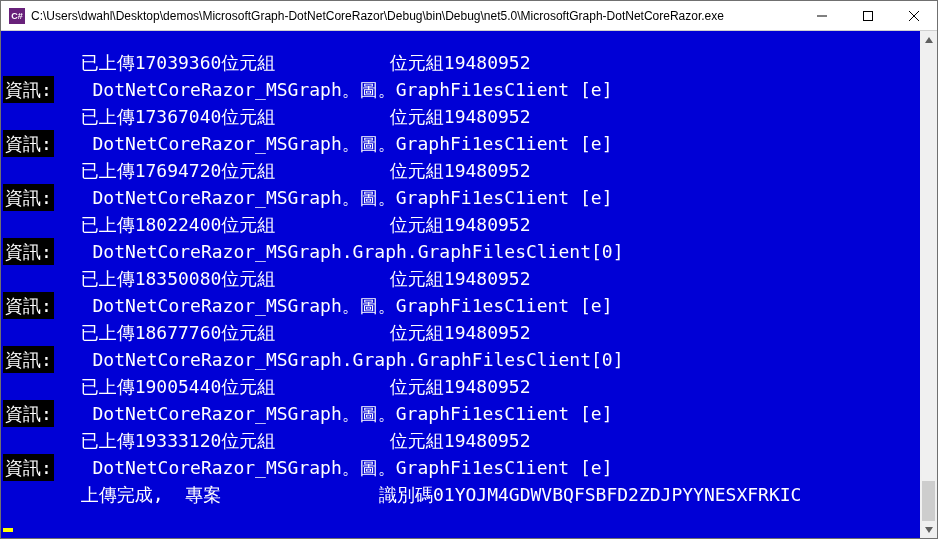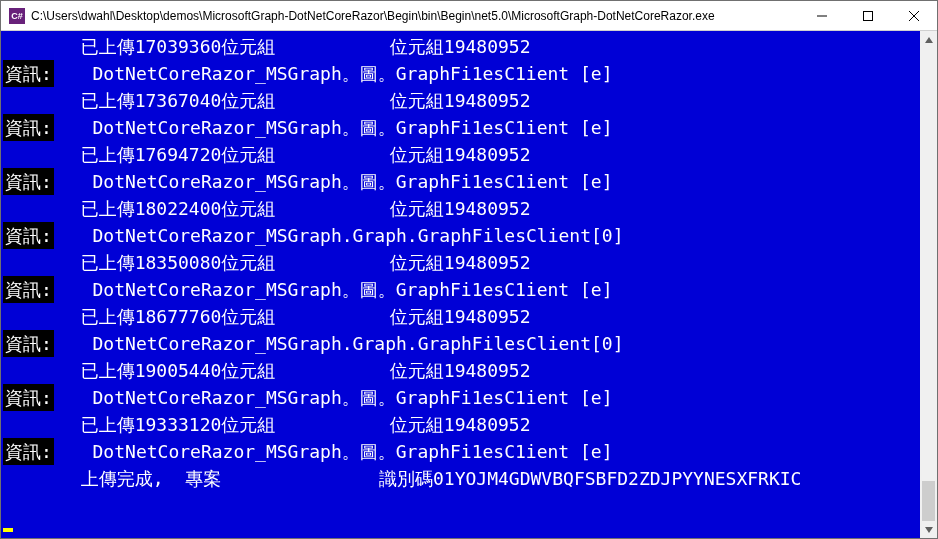--- a/index.html
+++ b/index.html
@@ -55,21 +55,21 @@
     align-items: center;
     justify-content: center;
     font-family: "Segoe UI Symbol", sans-serif;
     font-size: 10px;
     color: #000;
   }
   .win-btn svg { display: block; }
   .console {
     flex: 1;
     background: #0000d6;
-    padding: 2px 6px 2px 2px;
+    padding: 18px 6px 2px 2px;
     overflow: hidden;
     position: relative;
   }
   .console-inner {
     font-family: "NSimSun","SimSun","MS Mincho","Consolas",monospace;
     font-size: 18px;
     line-height: 27px;
     color: #fff;
     white-space: pre;
   }
@@ -125,21 +125,21 @@
     height: 40px;
     background: #cdcdcd;
   }
 </style>
 </head>
 <body>
 
 <div class="window">
   <div class="titlebar">
     <span class="app-icon">C#</span>
-    <span class="title-text">C:\Users\dwahl\Desktop\demos\MicrosoftGraph-DotNetCoreRazor\Begin\bin\Begin\net5.0\MicrosoftGraph-DotNetCoreRazor.exe</span>
+    <span class="title-text">C:\Users\dwahl\Desktop\demos\MicrosoftGraph-DotNetCoreRazor\Debug\bin\Debug\net5.0\MicrosoftGraph-DotNetCoreRazor.exe</span>
     <div class="win-controls">
       <div class="win-btn">
         <svg width="10" height="10" viewBox="0 0 10 10">
             <line x1="0" y1="5" x2="10" y2="5" stroke="#000" stroke-width="1"></line>
           </svg>
       </div>
       <div class="win-btn">
         <svg width="10" height="10" viewBox="0 0 10 10">
             <rect x="0.5" y="0.5" width="9" height="9" fill="none" stroke="#000" stroke-width="1"></rect>
           </svg>

